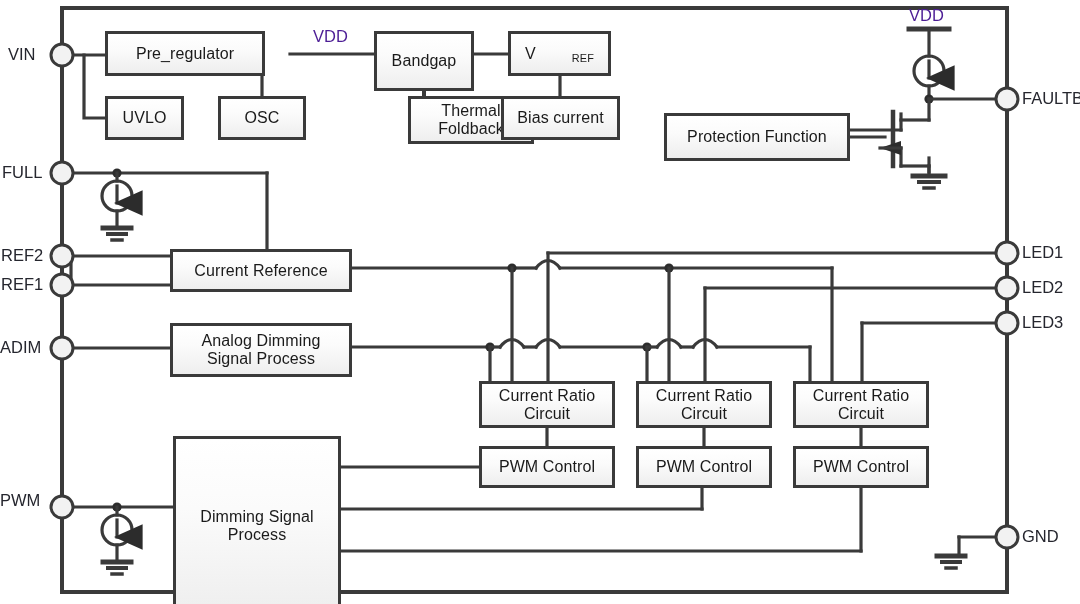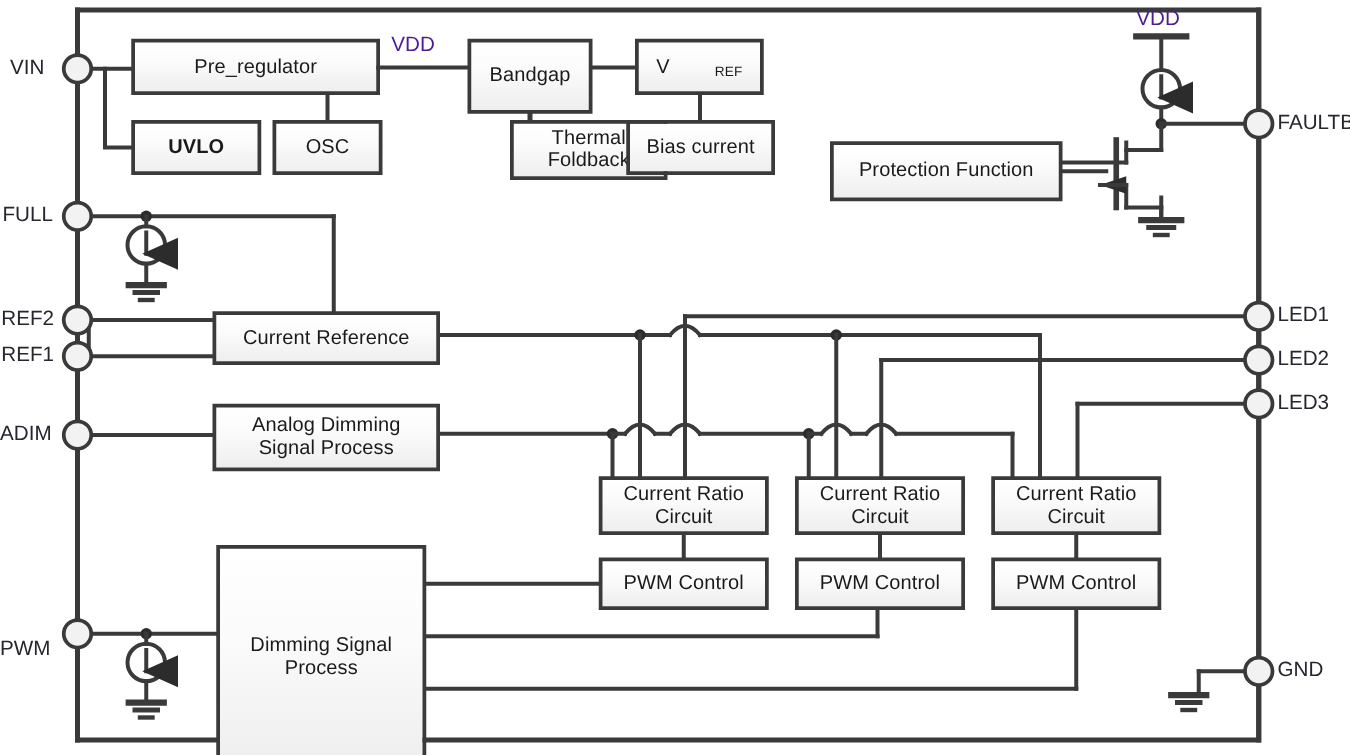--- a/index.html
+++ b/index.html
@@ -180,25 +180,25 @@
       <circle cx="62" cy="348" r="11"></circle>
       <circle cx="62" cy="507" r="11"></circle>
       <circle cx="1007" cy="99" r="11"></circle>
       <circle cx="1007" cy="253" r="11"></circle>
       <circle cx="1007" cy="288" r="11"></circle>
       <circle cx="1007" cy="323" r="11"></circle>
       <circle cx="1007" cy="537" r="11"></circle>
     </g>
   </svg>
 
-  <div class="blk" style="left:105px;top:31px;width:199px;height:45px;">
+  <div class="blk" style="left:105px;top:31px;width:160px;height:45px;">
     <span>Pre_regulator</span>
   </div>
 
-  <div class="blk" style="left:105px;top:96px;width:104px;height:44px;font-weight:bold;">
+  <div class="blk" style="left:105px;top:96px;width:79px;height:44px;">
     <span>UVLO</span>
   </div>
 
   <div class="blk" style="left:218px;top:96px;width:88px;height:44px;">
     <span>OSC</span>
   </div>
 
   <div class="blk" style="left:374px;top:31px;width:100px;height:60px;">
     <span>Bandgap</span>
   </div>
@@ -249,21 +249,21 @@
   </div>
   <div class="blk" style="left:793px;top:446px;width:136px;height:42px;">
     <span>PWM Control</span>
   </div>
 
   <div class="pinlbl" style="left:8px;top:45px;">VIN</div>
   <div class="pinlbl" style="left:2px;top:163px;">FULL</div>
   <div class="pinlbl" style="left:1px;top:246px;">REF2</div>
   <div class="pinlbl" style="left:1px;top:275px;">REF1</div>
   <div class="pinlbl" style="left:0px;top:338px;">ADIM</div>
-  <div class="pinlbl" style="left:0px;top:510px;">PWM</div>
+  <div class="pinlbl" style="left:0px;top:491px;">PWM</div>
 
   <div class="pinlbl" style="left:1022px;top:89px;">FAULTB</div>
   <div class="pinlbl" style="left:1022px;top:243px;">LED1</div>
   <div class="pinlbl" style="left:1022px;top:278px;">LED2</div>
   <div class="pinlbl" style="left:1022px;top:313px;text-align:right;">LED3</div>
   <div class="pinlbl" style="left:1022px;top:527px;">GND</div>
 
   <div class="netlbl" style="left:313px;top:27px;">VDD</div>
   <div class="netlbl" style="left:909px;top:6px;">VDD</div>
 

